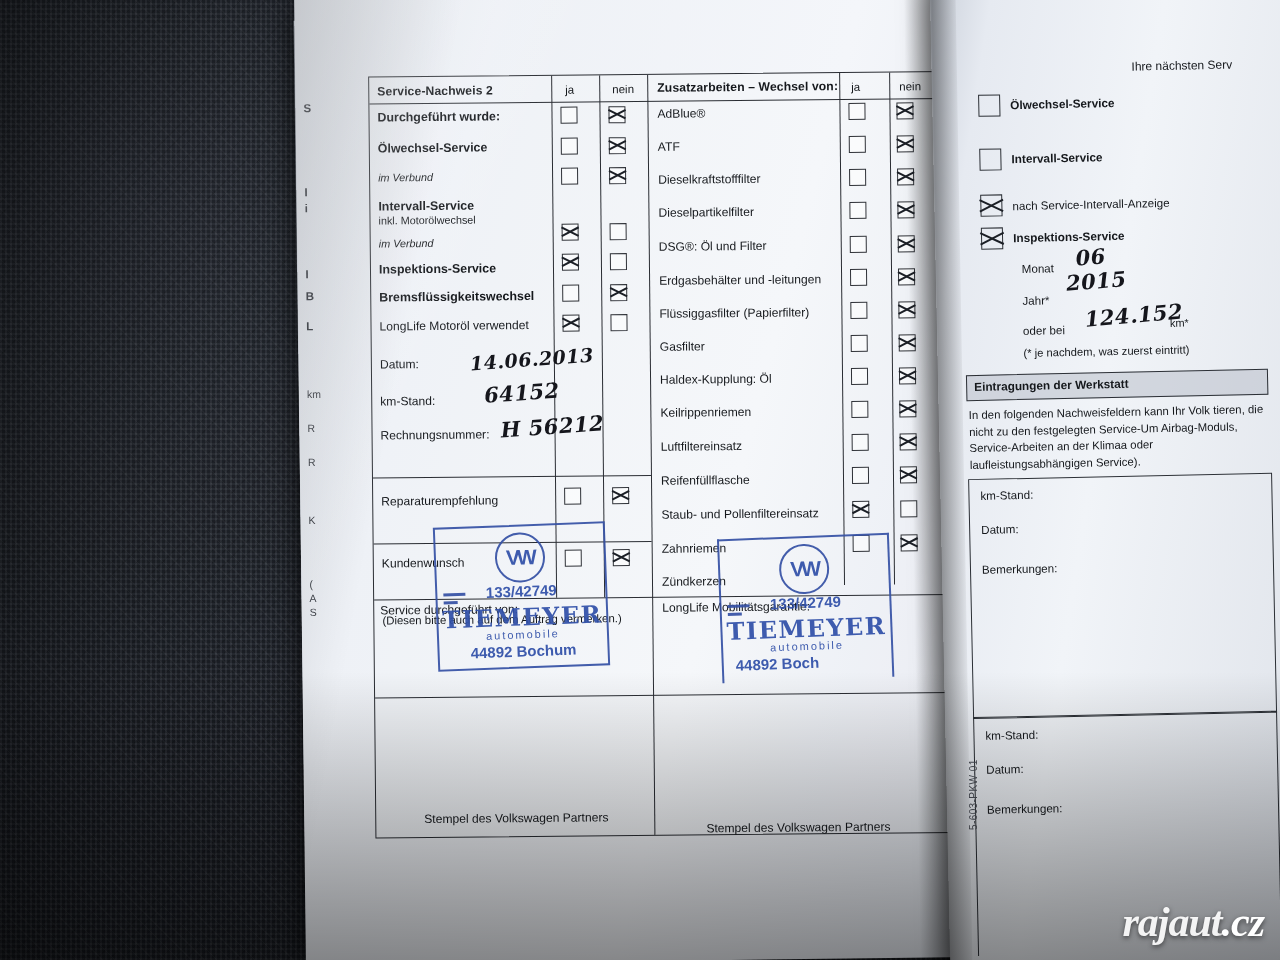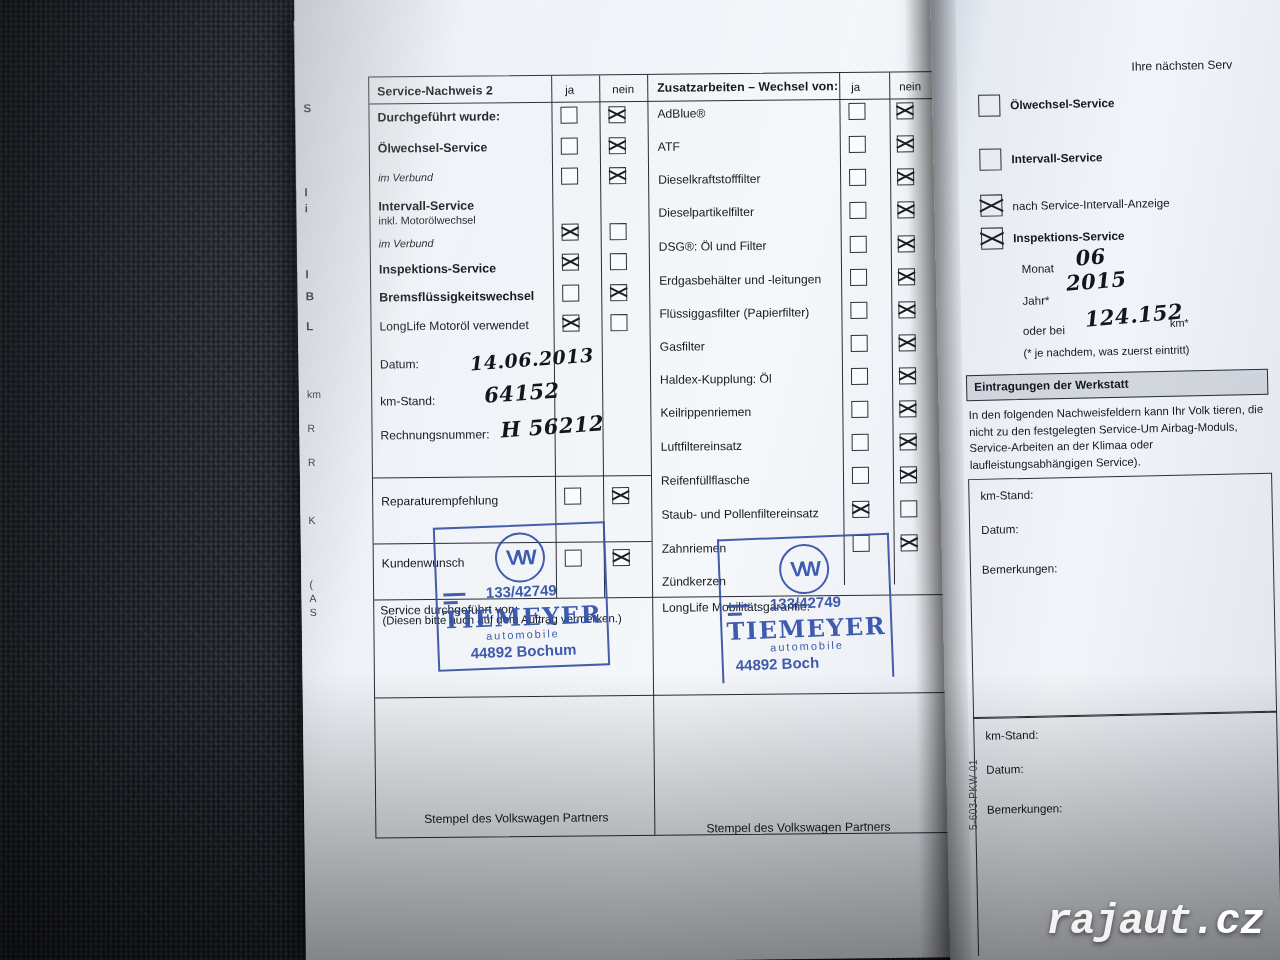--- a/index.html
+++ b/index.html
@@ -124,21 +124,21 @@
   }
   .stamp .num{position:absolute;left:0;right:0;text-align:center;font-size:15px;font-weight:bold;}
   .stamp .nm{position:absolute;left:0;right:0;text-align:center;font-size:24px;font-weight:bold;letter-spacing:1.5px;font-family:"DejaVu Serif",serif;}
   .stamp .sub{position:absolute;left:0;right:0;text-align:center;font-size:11px;letter-spacing:2px;}
   .stamp .city{position:absolute;left:0;right:0;text-align:center;font-size:15px;font-weight:bold;}
   .stamp .bar{position:absolute;left:6px;width:22px;height:3px;background:#3551a5;}
 
   
   #wm{
     position:absolute;right:16px;bottom:14px;
-    font-family:Liberation Mono, monospace;font-weight:bold;font-style:italic;
+    font-family:Liberation Serif, serif;font-weight:bold;font-style:italic;
     font-size:42px;letter-spacing:-1px;
     color:rgba(255,255,255,.93);
     text-shadow:0 2px 5px rgba(0,0,0,.55);
   }
   #wm .cz{color:#ffffff;}
   
   #sidecode{
     position:absolute;left:968px;top:830px;
     font-size:10px;color:#4c5058;
     transform:rotate(-90deg);transform-origin:left top;

